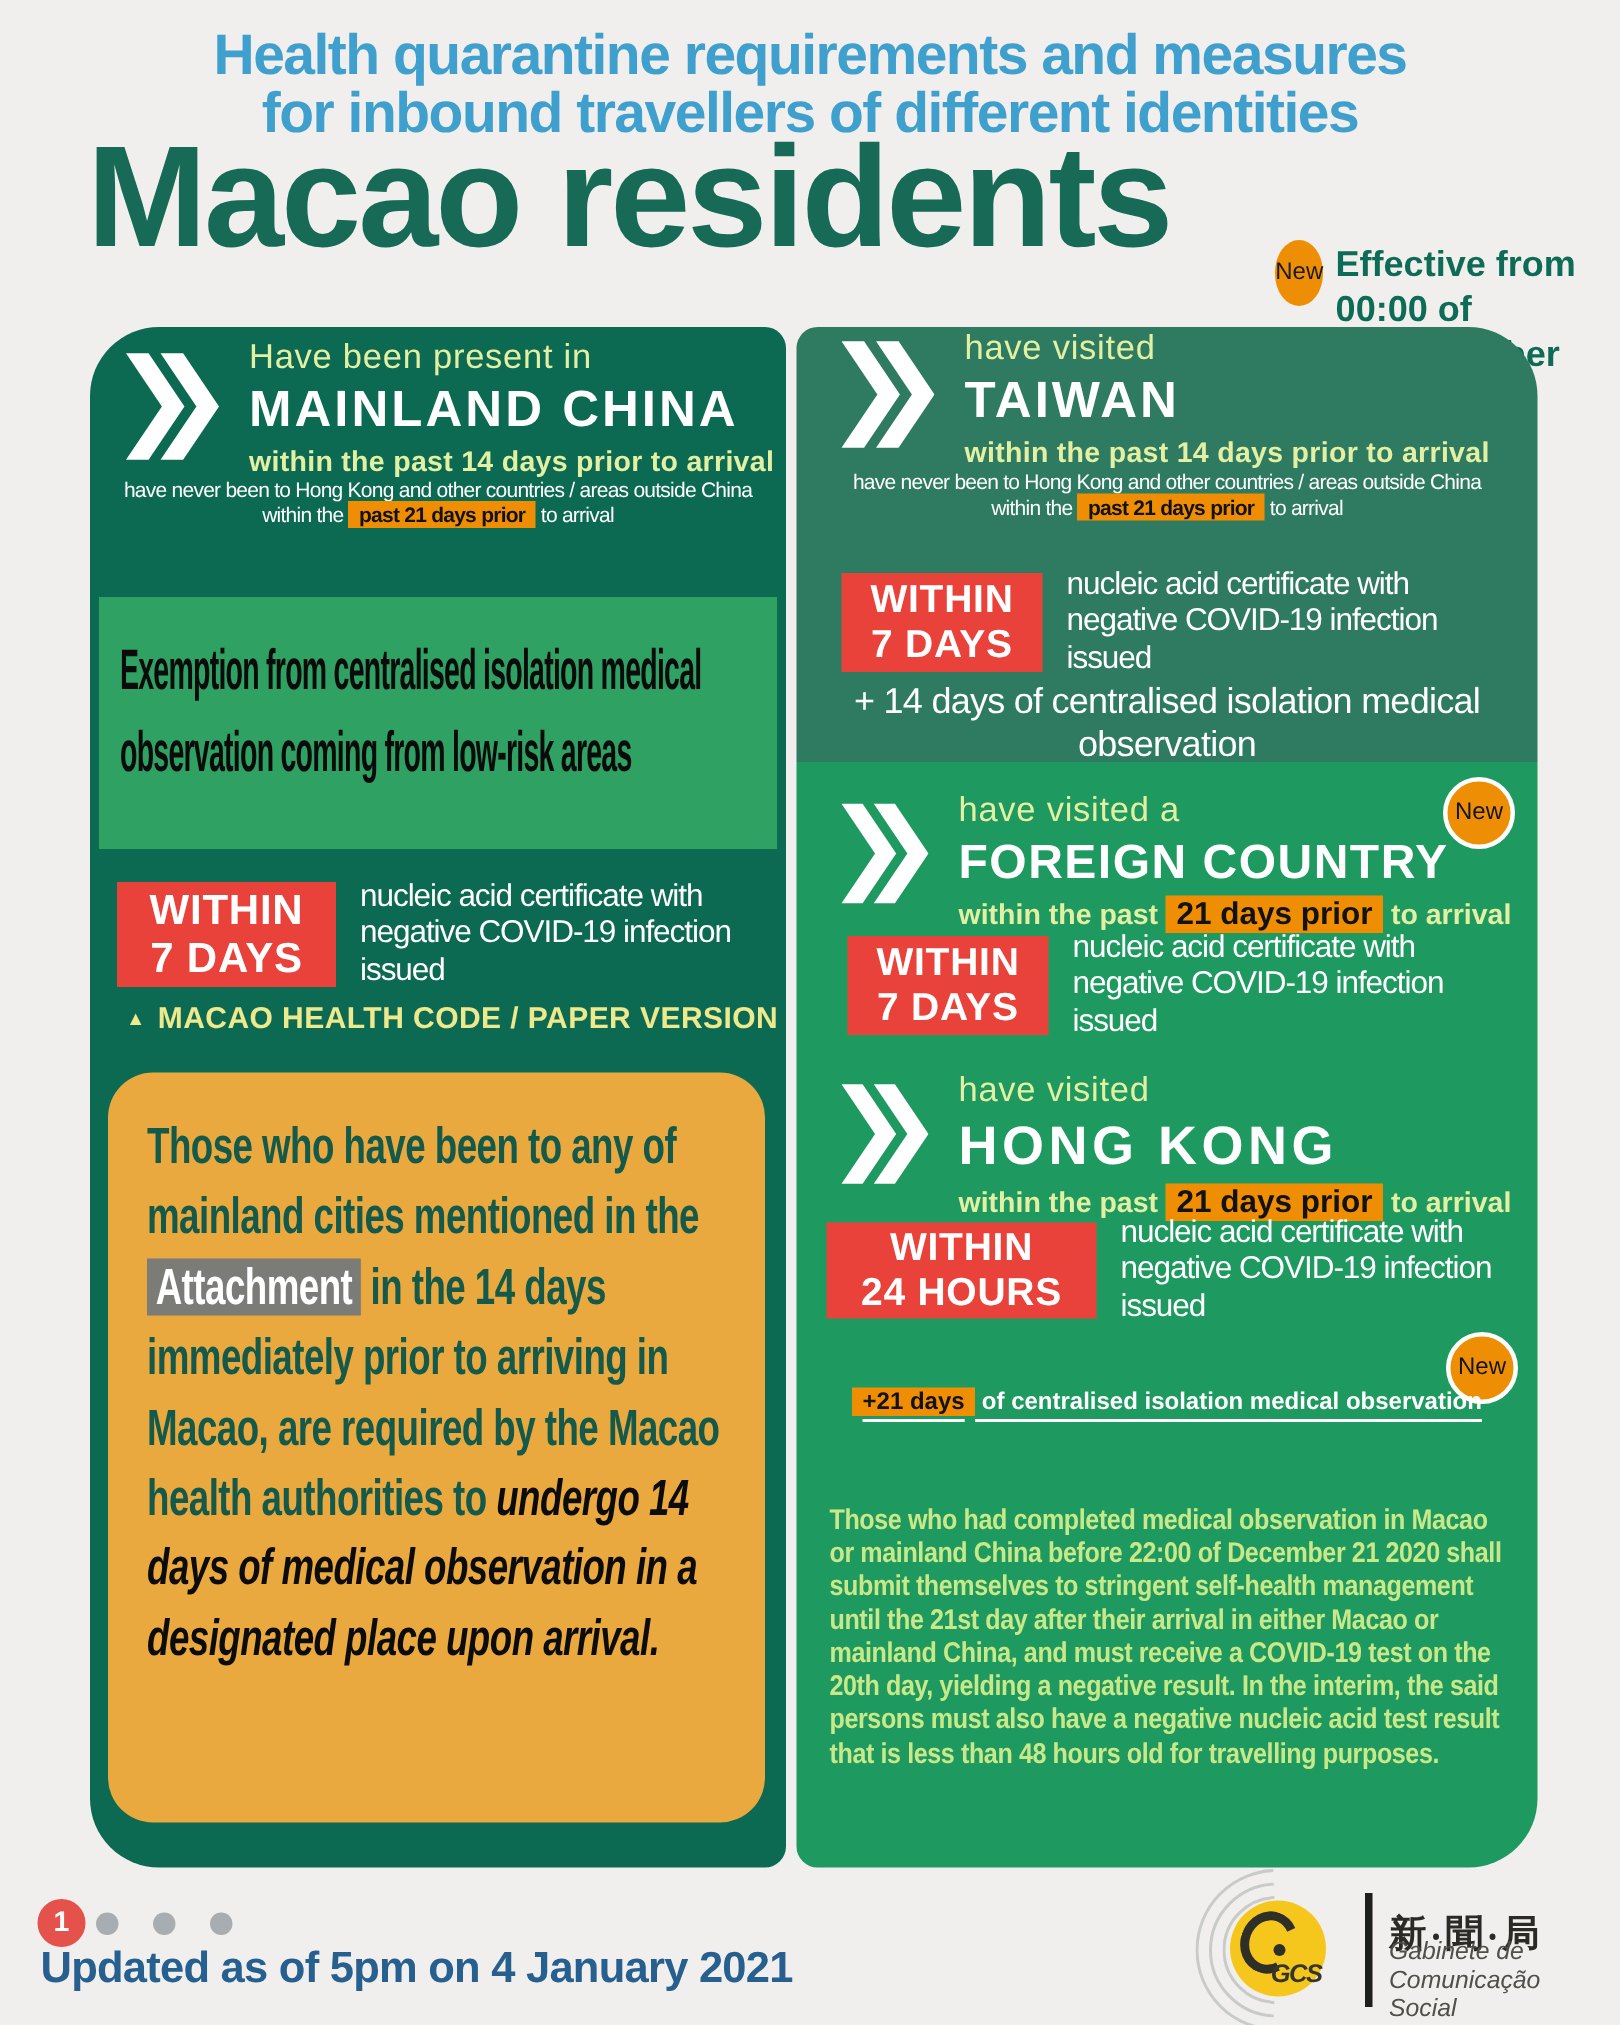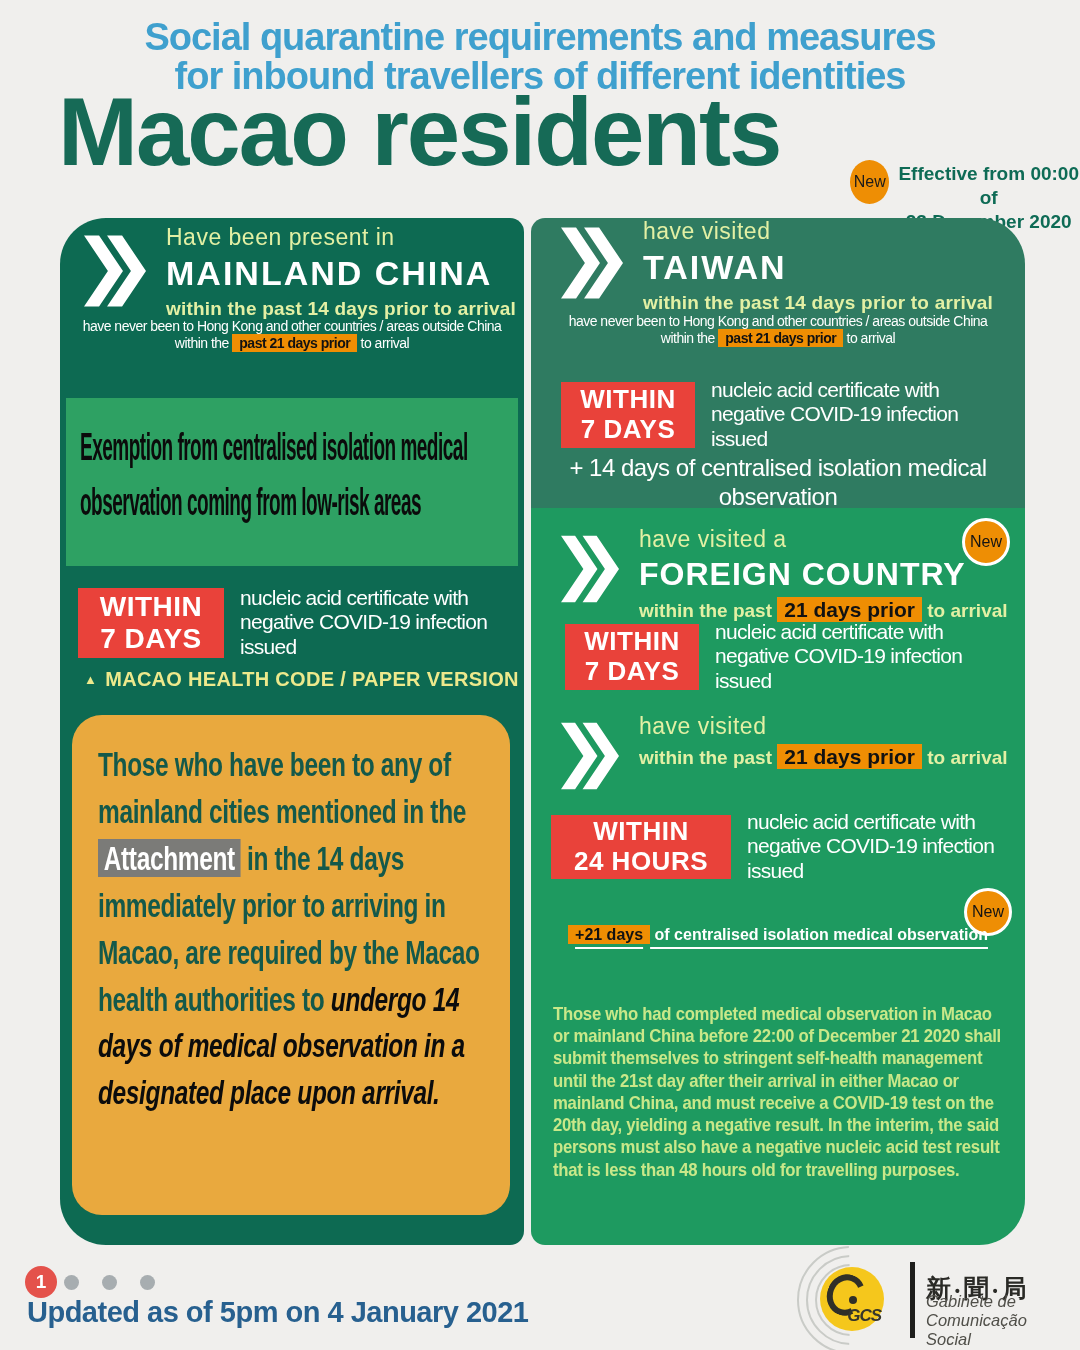--- a/index.html
+++ b/index.html
@@ -7,21 +7,21 @@
   .canvas{position:relative;width:1080px;height:1350px;background:#F0EFED;overflow:hidden;}
 
   
   .hdr{position:absolute;left:0;top:18px;width:1080px;text-align:center;color:#3FA0CE;
        font-weight:700;font-size:38px;line-height:1.03;letter-spacing:-1px;}
   .title{position:absolute;left:58px;top:84px;margin:0;color:#166A56;font-weight:700;
          font-size:96px;letter-spacing:-2px;line-height:1;}
   .effective{position:absolute;left:850px;top:160px;display:flex;align-items:flex-start;}
   .badge{width:44px;height:44px;border-radius:50%;background:#EE8E04;color:#1b1b1b;
          display:flex;align-items:center;justify-content:center;font-size:16px;font-weight:400;}
-  .eff-text{margin-left:8px;color:#0E6B55;font-weight:700;font-size:19px;line-height:1.25;padding-top:2px;text-align:center;}
+  .eff-text{margin-left:8px;color:#0E6B55;font-weight:700;font-size:24px;line-height:1.25;padding-top:2px;}
 
   
   .panel-left{position:absolute;left:60px;top:218px;width:464px;height:1027px;
               background:#0D6A52;border-radius:46px 14px 14px 46px;}
   .panel-rt{position:absolute;left:531px;top:218px;width:494px;height:290px;
             background:#2F7B61;border-radius:14px 46px 0 0;}
   .panel-rb{position:absolute;left:531px;top:508px;width:494px;height:737px;
             background:#1E9A60;border-radius:0 0 46px 14px;}
 
   .sec-head{position:absolute;display:flex;}
@@ -100,21 +100,21 @@
            letter-spacing:3px;color:#2A2A26;margin-top:12px;}
   .logo-pt{position:absolute;left:138px;top:36px;font-style:italic;font-size:16.5px;
            color:#504F49;line-height:1.15;}
 </style>
 </head>
 <body>
 
 <div class="canvas">
 
   <div class="hdr">
-    <div>Social quarantine requirements and measures</div>
+    <div>Health quarantine requirements and measures</div>
     <div>for inbound travellers of different identities</div>
   </div>
   <h1 class="title">Macao residents</h1>
 
   <div class="effective">
     <div class="badge">New</div>
     <div class="eff-text">
       <div>Effective from 00:00 of</div>
       <div>23 December 2020</div>
     </div>
@@ -214,20 +214,21 @@
       <div class="cert">nucleic acid certificate with negative COVID-19 infection issued</div>
     </div>
 
     <div class="sec-head" style="left:30px;top:205px;">
       <svg class="chev" width="58" height="74" viewBox="0 0 70 80" style="margin-top:6px;">
         <polygon points="0,0 17,0 44,40 17,80 0,80 27,40"></polygon>
         <polygon points="26,0 43,0 70,40 43,80 26,80 53,40"></polygon>
       </svg>
       <div class="head-text">
         <div class="intro">have visited</div>
+        <div class="region" style="font-size:36px;letter-spacing:3px;">HONG KONG</div>
         <div class="win-line">
           <span>within the past </span><span class="hl">21 days prior</span><span> to arrival</span>
         </div>
       </div>
     </div>
 
     <div class="within-row" style="left:20px;top:302px;">
       <div class="redbox rb-wide">
         <div>WITHIN</div>
         <div>24 HOURS</div>

